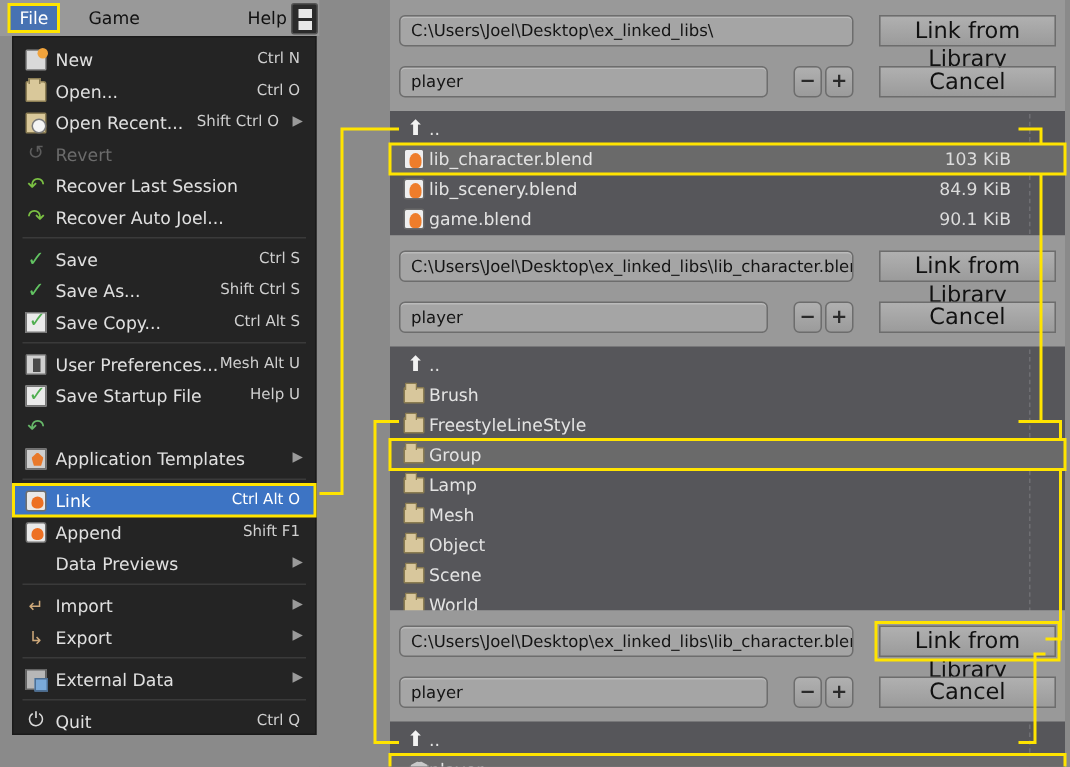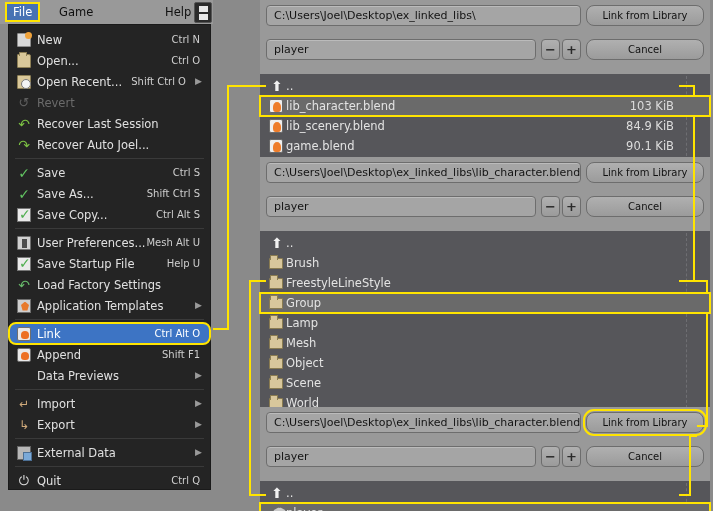--- a/index.html
+++ b/index.html
@@ -57,21 +57,20 @@
   .menu-row {
     position: relative; height: 21px; display: flex; align-items: center;
     padding: 0 8px 0 6px; font-size: 11.5px; color: #e0e0e0;
     white-space: nowrap;
   }
   .menu-row.disabled { color: #6b6b6b; }
   .menu-row.selected {
     background: #3d74c4; color: #ffffff;
     outline: 2px solid #ffe400; outline-offset: -1px;
     z-index: 3;
-    border-radius: 7px;
   }
   .menu-row .mi-icon {
     width: 19px; height: 16px; flex: 0 0 19px; margin-right: 3px;
     position: relative;
   }
   .menu-row .mi-label { flex: 1 1 auto; }
   .menu-row .mi-key { color: #cfcfcf; font-size: 10px; padding-right: 2px;}
   .menu-row.selected .mi-key { color:#ffffff; }
   .menu-row .mi-arrow {
     margin-left: 6px; width: 8px; text-align: right;
@@ -113,35 +112,35 @@
     background: #8a8a8a;
   }
   .fb {
     position: absolute; left: 47px; width: 450px;
     background: #999999;
   }
   .fb-head {
     padding: 5px 6px 4px 6px; background: #999999;
     display: flex; flex-direction: column; gap: 3px;
   }
-  .fb-row { display: flex; gap: 5px; height: 31px; }
+  .fb-row { display: flex; align-items: center; gap: 17px; height: 31px; }
   .field {
     flex: 1 1 auto; height: 21px; line-height: 20px;
     background: #a5a5a5;
     border: 1px solid #6d6d6d;
     border-radius: 4px;
     padding: 0 7px; font-size: 11px; color: #141414;
     overflow: hidden; white-space: nowrap;
     box-shadow: inset 0 1px 0 rgba(255,255,255,.25);
   }
   .btn {
     width: 118px; height: 21px; line-height: 19px; text-align: center;
     background: linear-gradient(#b0b0b0,#9b9b9b);
-    border: 1px solid #6d6d6d; border-radius: 8px;
-    font-size: 10px; color: #111; flex: 0 0 118px;
+    border: 1px solid #6d6d6d; border-radius: 0;
+    font-size: 15px; color: #111; flex: 0 0 118px;
   }
   .btn.hl { outline: 2px solid #ffe400; outline-offset: 1px; }
   .stepper { display: flex; flex: 0 0 auto; gap: 2px; }
   .step-btn {
     width: 19px; height: 21px; line-height: 19px; text-align: center;
     background: linear-gradient(#b0b0b0,#9b9b9b);
     border: 1px solid #6d6d6d; border-radius: 4px;
     font-size: 13px; color: #2a2a2a; font-weight: bold;
   }
   .fb-list {
@@ -272,21 +271,20 @@
           <span class="mi-icon">
             <span class="ic ic-checkbox"></span>
           </span>
           <span class="mi-label">Save Startup File</span>
           <span class="mi-key">Help U</span>
         </div>
         <div class="menu-row">
           <span class="mi-icon">
             <span class="ic ic-undo">↶</span>
           </span>
-          <span class="mi-label">Load Factory Settings</span>
         </div>
         <div class="menu-row">
           <span class="mi-icon">
             <span class="ic ic-apptpl"></span>
           </span>
           <span class="mi-label">Application Templates</span>
           <span class="mi-arrow">▶</span>
         </div>
         <div class="menu-sep"></div>
         <div class="menu-row selected">

